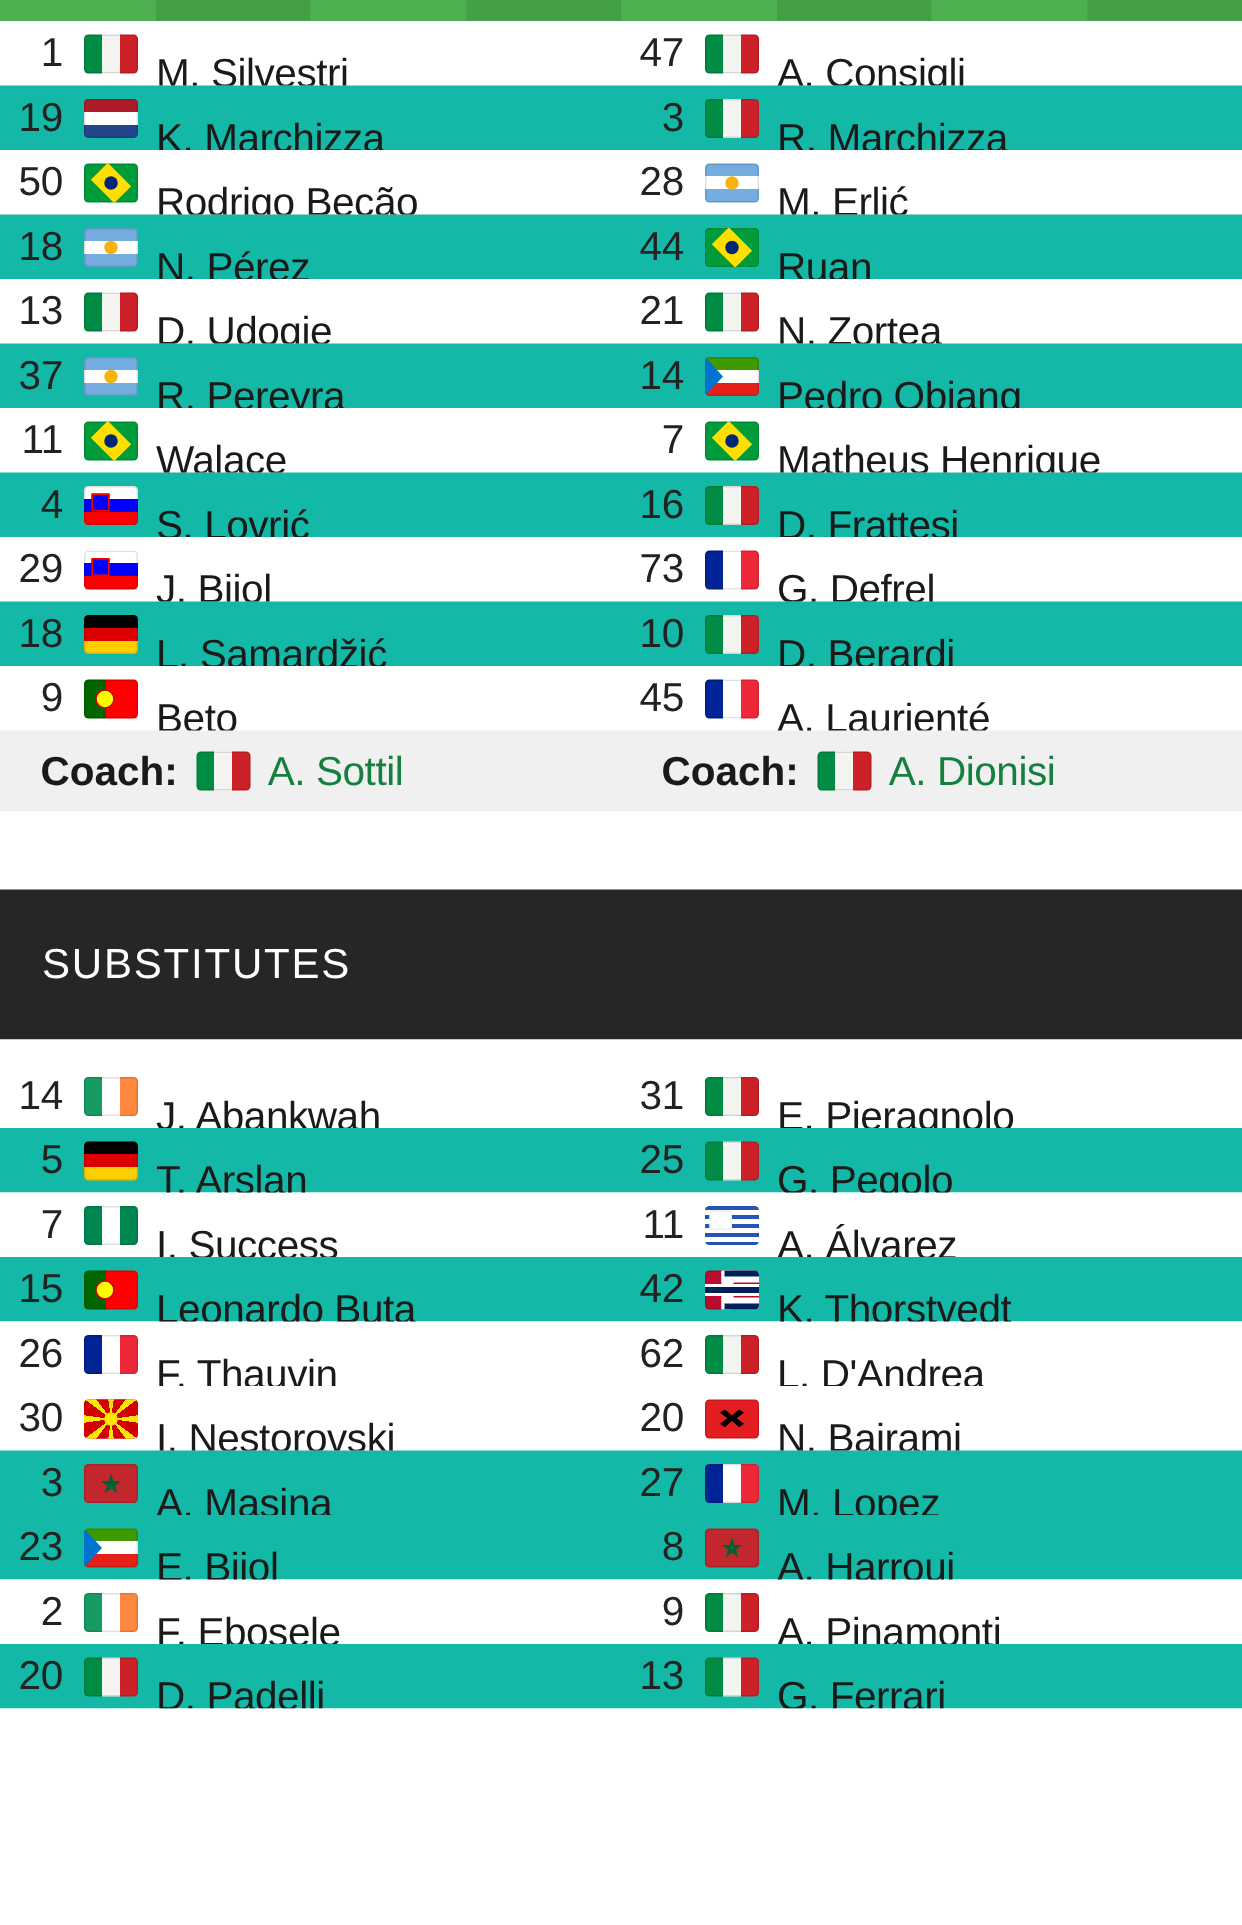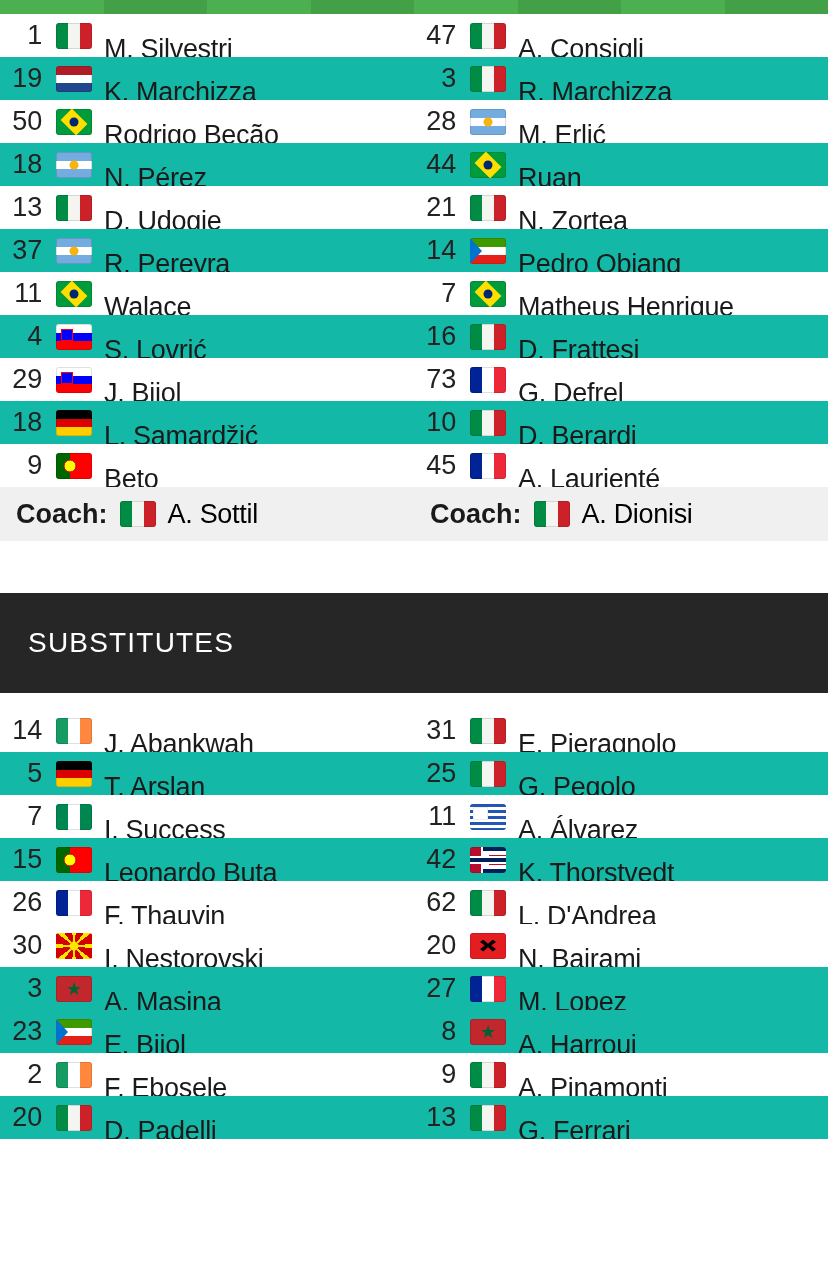--- a/index.html
+++ b/index.html
@@ -69,31 +69,31 @@
     overflow: hidden;
     letter-spacing: -0.3px;
     margin-top: 28px;
   }
 
   .coach-row td { background: #f0f0f0; }
   .coach-cell {
     display: flex;
     align-items: center;
     height: 54px;
-    padding-left: 16px;
+    padding-left: 27px;
   }
   .coach-label {
     font-size: 27px;
     font-weight: bold;
     color: #1a1a1a;
     margin-right: 12px;
   }
   .coach-name {
     font-size: 27px;
-    color: #000000;
+    color: #15803d;
     letter-spacing: -0.3px;
   }
 
   .gap { height: 52px; background: #ffffff; }
 
   .section-header {
     background: #262626;
     height: 100px;
     display: flex;
     align-items: center;

